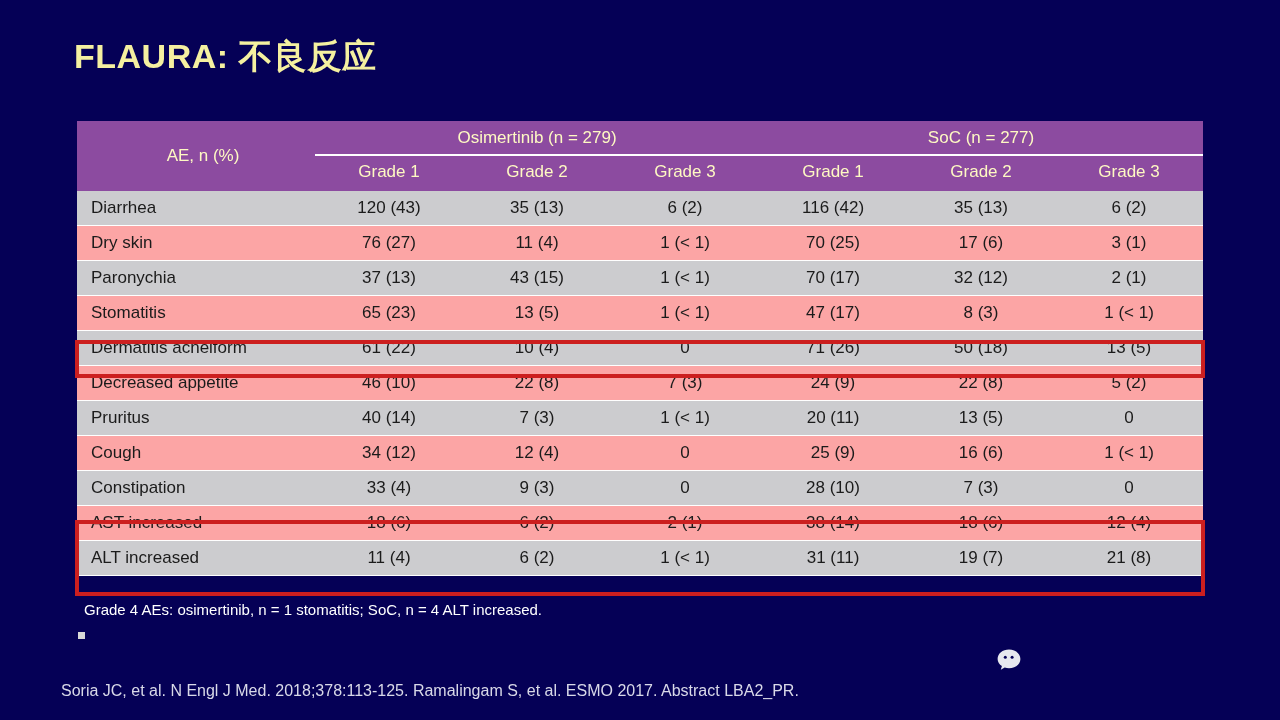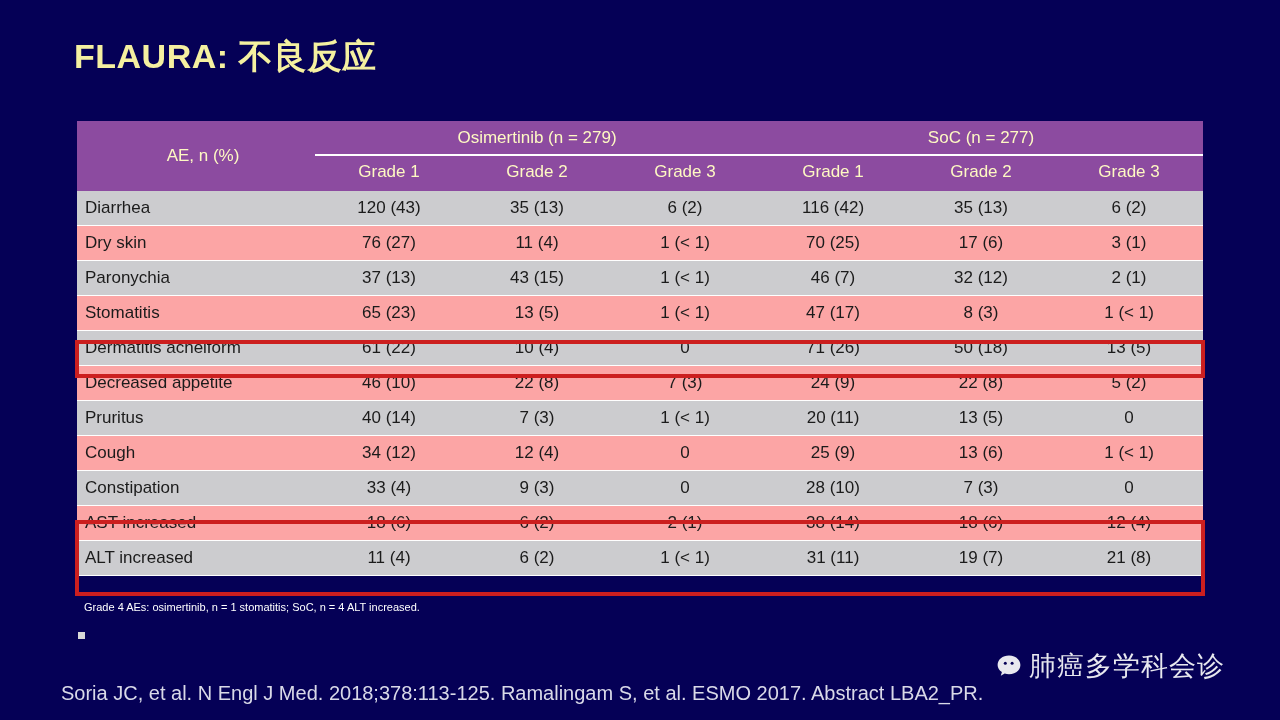--- a/index.html
+++ b/index.html
@@ -74,21 +74,21 @@
     font-size: 17px;
     color: #1b1b1b;
     height: 34px;
     padding: 0;
     text-align: center;
     vertical-align: middle;
     border-bottom: 1px solid #ffffff;
   }
   .ae-table tbody td.lbl {
     text-align: left;
-    padding-left: 8px;
+    padding-left: 14px;
   }
   .ae-table tbody tr.band-a td { background: #cccccf; }
   .ae-table tbody tr.band-b td { background: #fca5a5; }
 
   
   .redbox {
     position: absolute;
     border: 4px solid #cc1f1f;
     box-sizing: border-box;
     pointer-events: none;
@@ -104,21 +104,21 @@
     top: 520px;
     width: 1130px;
     height: 76px;
   }
 
   
   #footnote-grade4 {
     position: absolute;
     left: 84px;
     top: 601px;
-    font-size: 11px;
+    font-size: 15px;
     color: #ffffff;
     white-space: nowrap;
   }
   #bullet-row {
     position: absolute;
     left: 78px;
     top: 622px;
     width: 1100px;
     display: flex;
     align-items: flex-start;
@@ -134,21 +134,21 @@
   #bullet-text {
     font-size: 21px;
     color: #ffffff;
     line-height: 1.22;
     max-width: 1050px;
   }
   #citation {
     position: absolute;
     left: 61px;
     top: 682px;
-    font-size: 20px;
+    font-size: 16px;
     color: #d9d9e8;
     white-space: nowrap;
   }
 
   
   #watermark {
     position: absolute;
     left: 996px;
     top: 648px;
     display: flex;
@@ -220,21 +220,21 @@
           <td>1 (&lt; 1)</td>
           <td>70 (25)</td>
           <td>17 (6)</td>
           <td>3 (1)</td>
         </tr>
         <tr class="band-a">
           <td class="lbl">Paronychia</td>
           <td>37 (13)</td>
           <td>43 (15)</td>
           <td>1 (&lt; 1)</td>
-          <td>46 (7)</td>
+          <td>70 (17)</td>
           <td>32 (12)</td>
           <td>2 (1)</td>
         </tr>
         <tr class="band-b">
           <td class="lbl">Stomatitis</td>
           <td>65 (23)</td>
           <td>13 (5)</td>
           <td>1 (&lt; 1)</td>
           <td>47 (17)</td>
           <td>8 (3)</td>
@@ -266,21 +266,21 @@
           <td>20 (11)</td>
           <td>13 (5)</td>
           <td>0</td>
         </tr>
         <tr class="band-b">
           <td class="lbl">Cough</td>
           <td>34 (12)</td>
           <td>12 (4)</td>
           <td>0</td>
           <td>25 (9)</td>
-          <td>13 (6)</td>
+          <td>16 (6)</td>
           <td>1 (&lt; 1)</td>
         </tr>
         <tr class="band-a">
           <td class="lbl">Constipation</td>
           <td>33 (4)</td>
           <td>9 (3)</td>
           <td>0</td>
           <td>28 (10)</td>
           <td>7 (3)</td>
           <td>0</td>
@@ -319,14 +319,13 @@
 <div id="citation">Soria JC, et al. N Engl J Med. 2018;378:113-125. Ramalingam S, et al. ESMO 2017. Abstract LBA2_PR.</div>
 
 <div id="watermark">
   <span class="wechat-icon">
     <svg viewBox="0 0 26 25" width="26" height="25" aria-hidden="true">
       <path d="M13 1.6C6.6 1.6 1.6 5.8 1.6 10.9c0 2.9 1.7 5.5 4.3 7.2l-1.1 3.6 3.9-2.1c1.4.4 2.8.6 4.3.6 6.4 0 11.4-4.2 11.4-9.3S19.4 1.6 13 1.6z" fill="#e8e8ef"></path>
       <circle cx="9.3" cy="9.2" r="1.5" fill="#050056"></circle>
       <circle cx="16.1" cy="9.2" r="1.5" fill="#050056"></circle>
     </svg>
   </span>
-  <span class="wm-text">肺癌多学科会诊</span>
 </div>
 
 </body></html>

